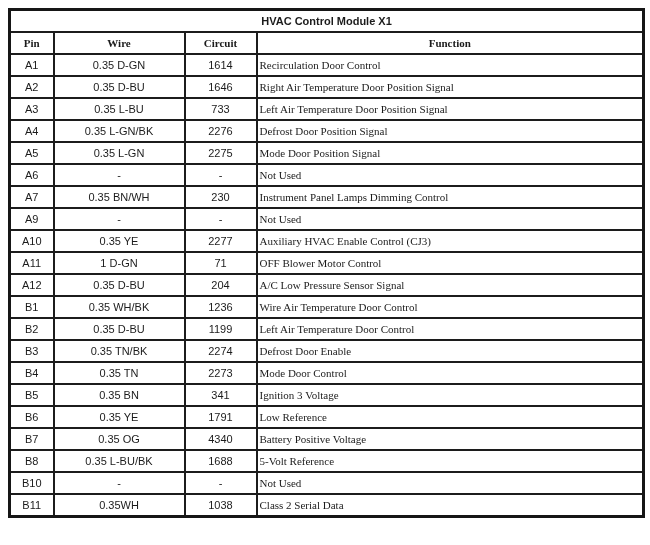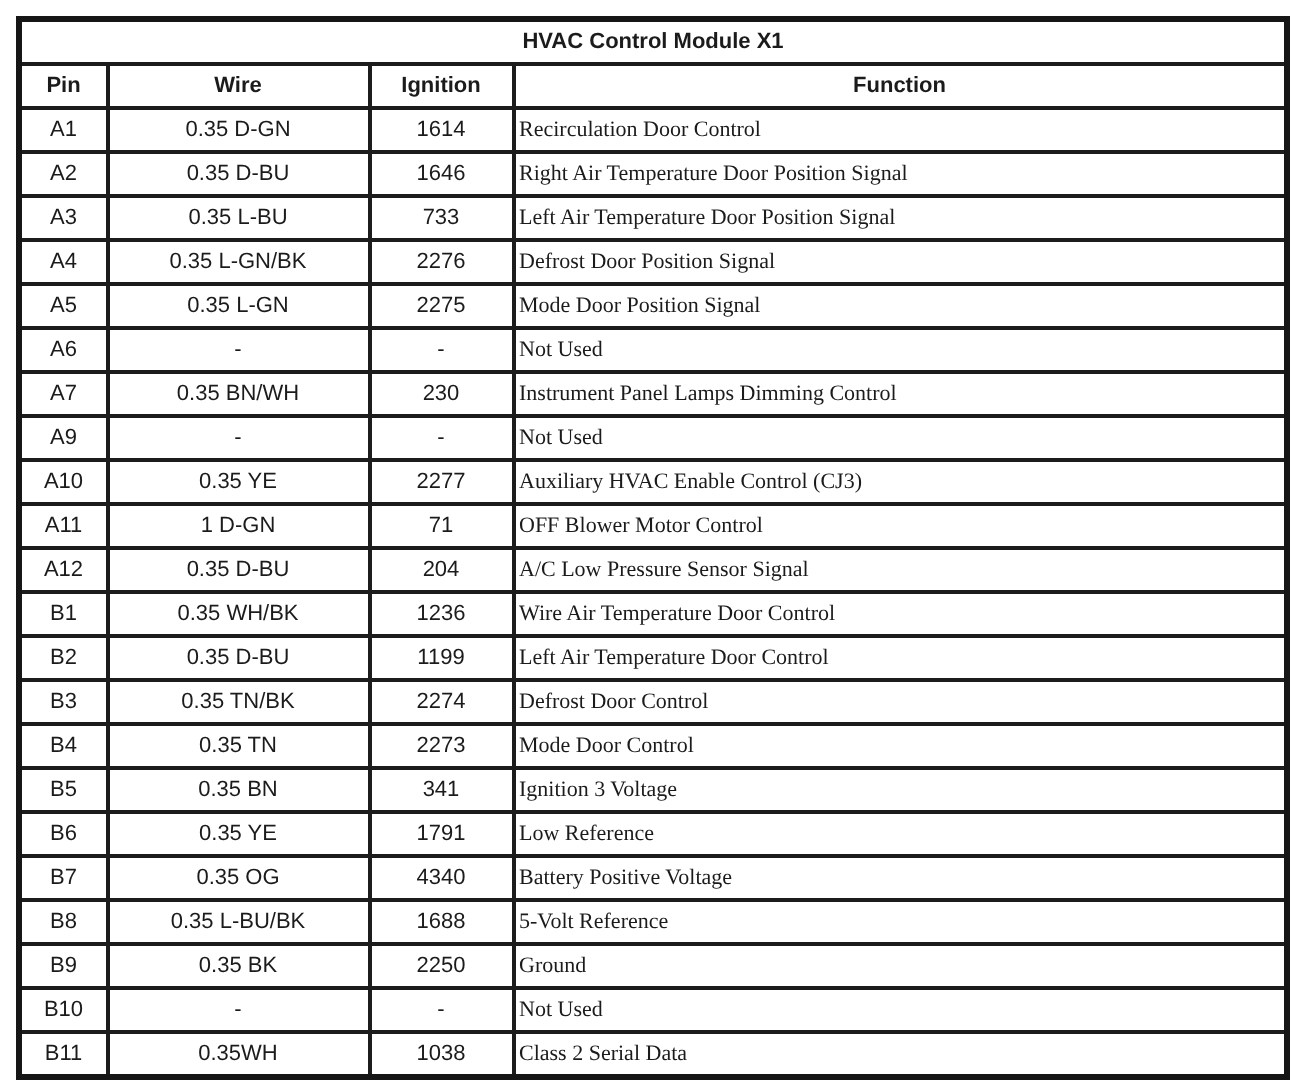--- a/index.html
+++ b/index.html
@@ -40,20 +40,21 @@
   }
   .title-cell {
     text-align: center;
     font-weight: bold;
     font-size: 12px;
   }
   th.col-head {
     text-align: center;
     font-weight: bold;
     font-size: 12px;
+    font-family: Liberation Serif, serif;
   }
   td.ctr { text-align: center; }
   td.fn  { text-align: left; padding-left: 4px; font-family: Liberation Serif, serif; }
 </style>
 </head>
 <body>
 
 <div class="page">
   <table class="pinout">
     <colgroup>
@@ -62,21 +63,21 @@
       <col style="width:72px">
       <col style="width:387px">
     </colgroup>
     <thead>
       <tr>
         <th class="title-cell" colspan="4">HVAC Control Module X1</th>
       </tr>
       <tr>
         <th class="col-head">Pin</th>
         <th class="col-head">Wire</th>
-        <th class="col-head">Ignition</th>
+        <th class="col-head">Circuit</th>
         <th class="col-head">Function</th>
       </tr>
     </thead>
     <tbody>
         <tr>
           <td class="ctr">A1</td>
           <td class="ctr">0.35 D-GN</td>
           <td class="ctr">1614</td>
           <td class="fn">Recirculation Door Control</td>
         </tr>
@@ -149,21 +150,21 @@
         <tr>
           <td class="ctr">B2</td>
           <td class="ctr">0.35 D-BU</td>
           <td class="ctr">1199</td>
           <td class="fn">Left Air Temperature Door Control</td>
         </tr>
         <tr>
           <td class="ctr">B3</td>
           <td class="ctr">0.35 TN/BK</td>
           <td class="ctr">2274</td>
-          <td class="fn">Defrost Door Control</td>
+          <td class="fn">Defrost Door Enable</td>
         </tr>
         <tr>
           <td class="ctr">B4</td>
           <td class="ctr">0.35 TN</td>
           <td class="ctr">2273</td>
           <td class="fn">Mode Door Control</td>
         </tr>
         <tr>
           <td class="ctr">B5</td>
           <td class="ctr">0.35 BN</td>
@@ -180,26 +181,20 @@
           <td class="ctr">B7</td>
           <td class="ctr">0.35 OG</td>
           <td class="ctr">4340</td>
           <td class="fn">Battery Positive Voltage</td>
         </tr>
         <tr>
           <td class="ctr">B8</td>
           <td class="ctr">0.35 L-BU/BK</td>
           <td class="ctr">1688</td>
           <td class="fn">5-Volt Reference</td>
-        </tr>
-        <tr>
-          <td class="ctr">B9</td>
-          <td class="ctr">0.35 BK</td>
-          <td class="ctr">2250</td>
-          <td class="fn">Ground</td>
         </tr>
         <tr>
           <td class="ctr">B10</td>
           <td class="ctr">-</td>
           <td class="ctr">-</td>
           <td class="fn">Not Used</td>
         </tr>
         <tr>
           <td class="ctr">B11</td>
           <td class="ctr">0.35WH</td>

